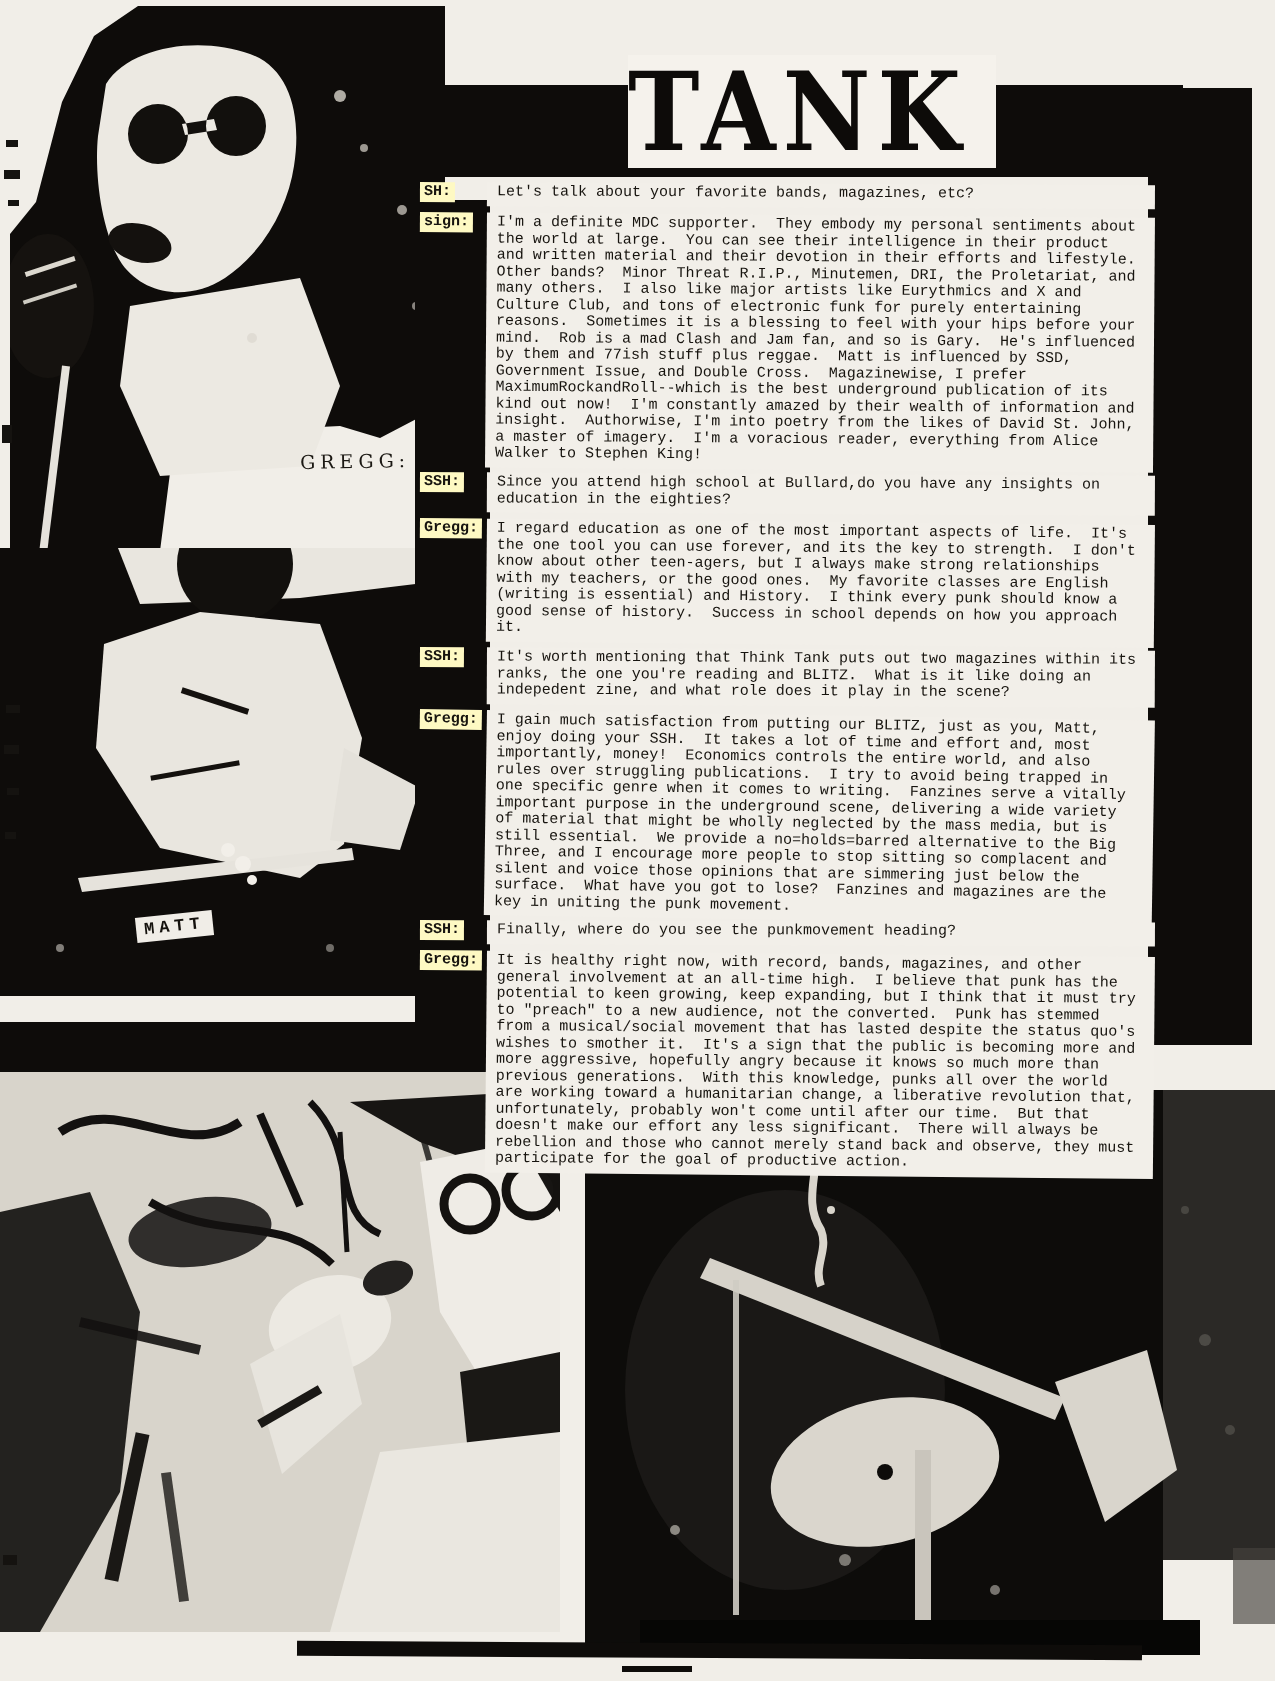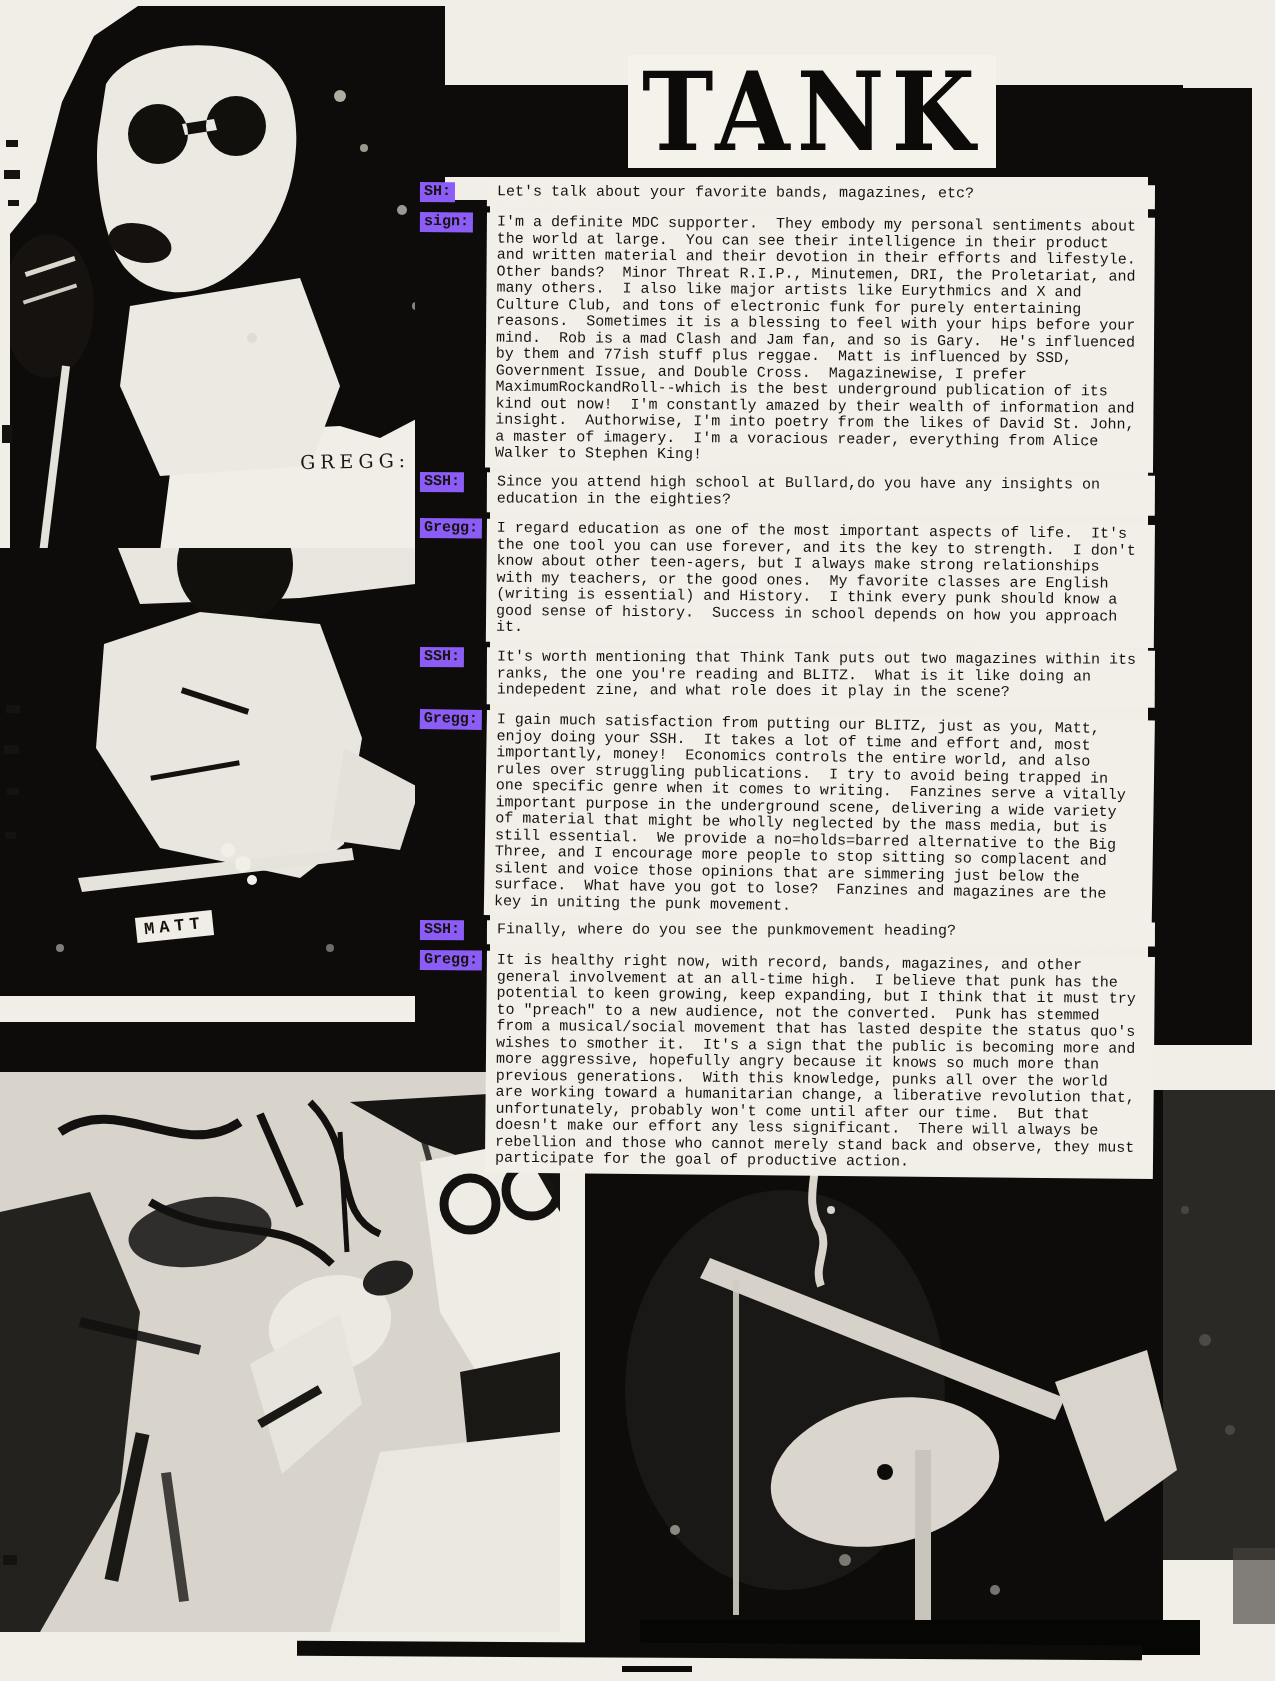--- a/index.html
+++ b/index.html
@@ -4,29 +4,29 @@
 <style>
   html,body{margin:0;padding:0;background:#555;}
   #page{position:relative;width:1275px;height:1681px;background:#f1eee8;overflow:hidden;
         font-family:"Liberation Mono","DejaVu Sans Mono",monospace;color:#17140f;}
   .abs{position:absolute;}
   .blk{background:#0e0c0a;}
   
   #title-band{left:437px;top:85px;width:746px;height:92px;z-index:1;}
   #right-band{left:1148px;top:88px;width:104px;height:957px;z-index:1;}
   #title-box{left:628px;top:55px;width:368px;height:113px;background:#f5f2ec;z-index:2;
-             display:flex;align-items:center;justify-content:center;}
+             display:flex;align-items:center;justify-content:flex-start;}
   #title-box span{font-family:"DejaVu Serif","Liberation Serif",serif;font-weight:bold;
              font-size:96px;letter-spacing:7px;transform:scaleY(1.14);color:#0d0b09;}
   
   #left-strip{left:415px;top:200px;width:75px;height:940px;z-index:1;}
   #col{left:420px;top:182px;width:735px;z-index:3;}
   .row{display:flex;align-items:flex-start;margin-bottom:6px;transform-origin:left top;}
   .spk{flex:0 0 67px;}
-  .spk span{display:inline-block;background:#8b5cf6;padding:1px 4px 2px 4px;
+  .spk span{display:inline-block;background:#fef9c3;padding:1px 4px 2px 4px;
             font-size:15px;font-weight:bold;}
   .txt{flex:1;background:#f2efe9;padding:2px 10px 5px 10px;font-size:15px;line-height:16.5px;
        white-space:pre-wrap;}
   .r1{transform:rotate(0.25deg);} .r2{transform:rotate(0.45deg);}
   .r3{transform:rotate(0.3deg);}  .r4{transform:rotate(0.55deg);}
   .r5{transform:rotate(0.3deg);}  .r6{transform:rotate(0.9deg);}
   .r7{transform:rotate(0.2deg);}  .r8{transform:rotate(0.55deg);}
   
   #gregg-cap{left:300px;top:450px;z-index:2;font-family:"DejaVu Serif","Liberation Serif",serif;
              font-size:19px;letter-spacing:5px;color:#1b1813;transform:rotate(-1deg);}

